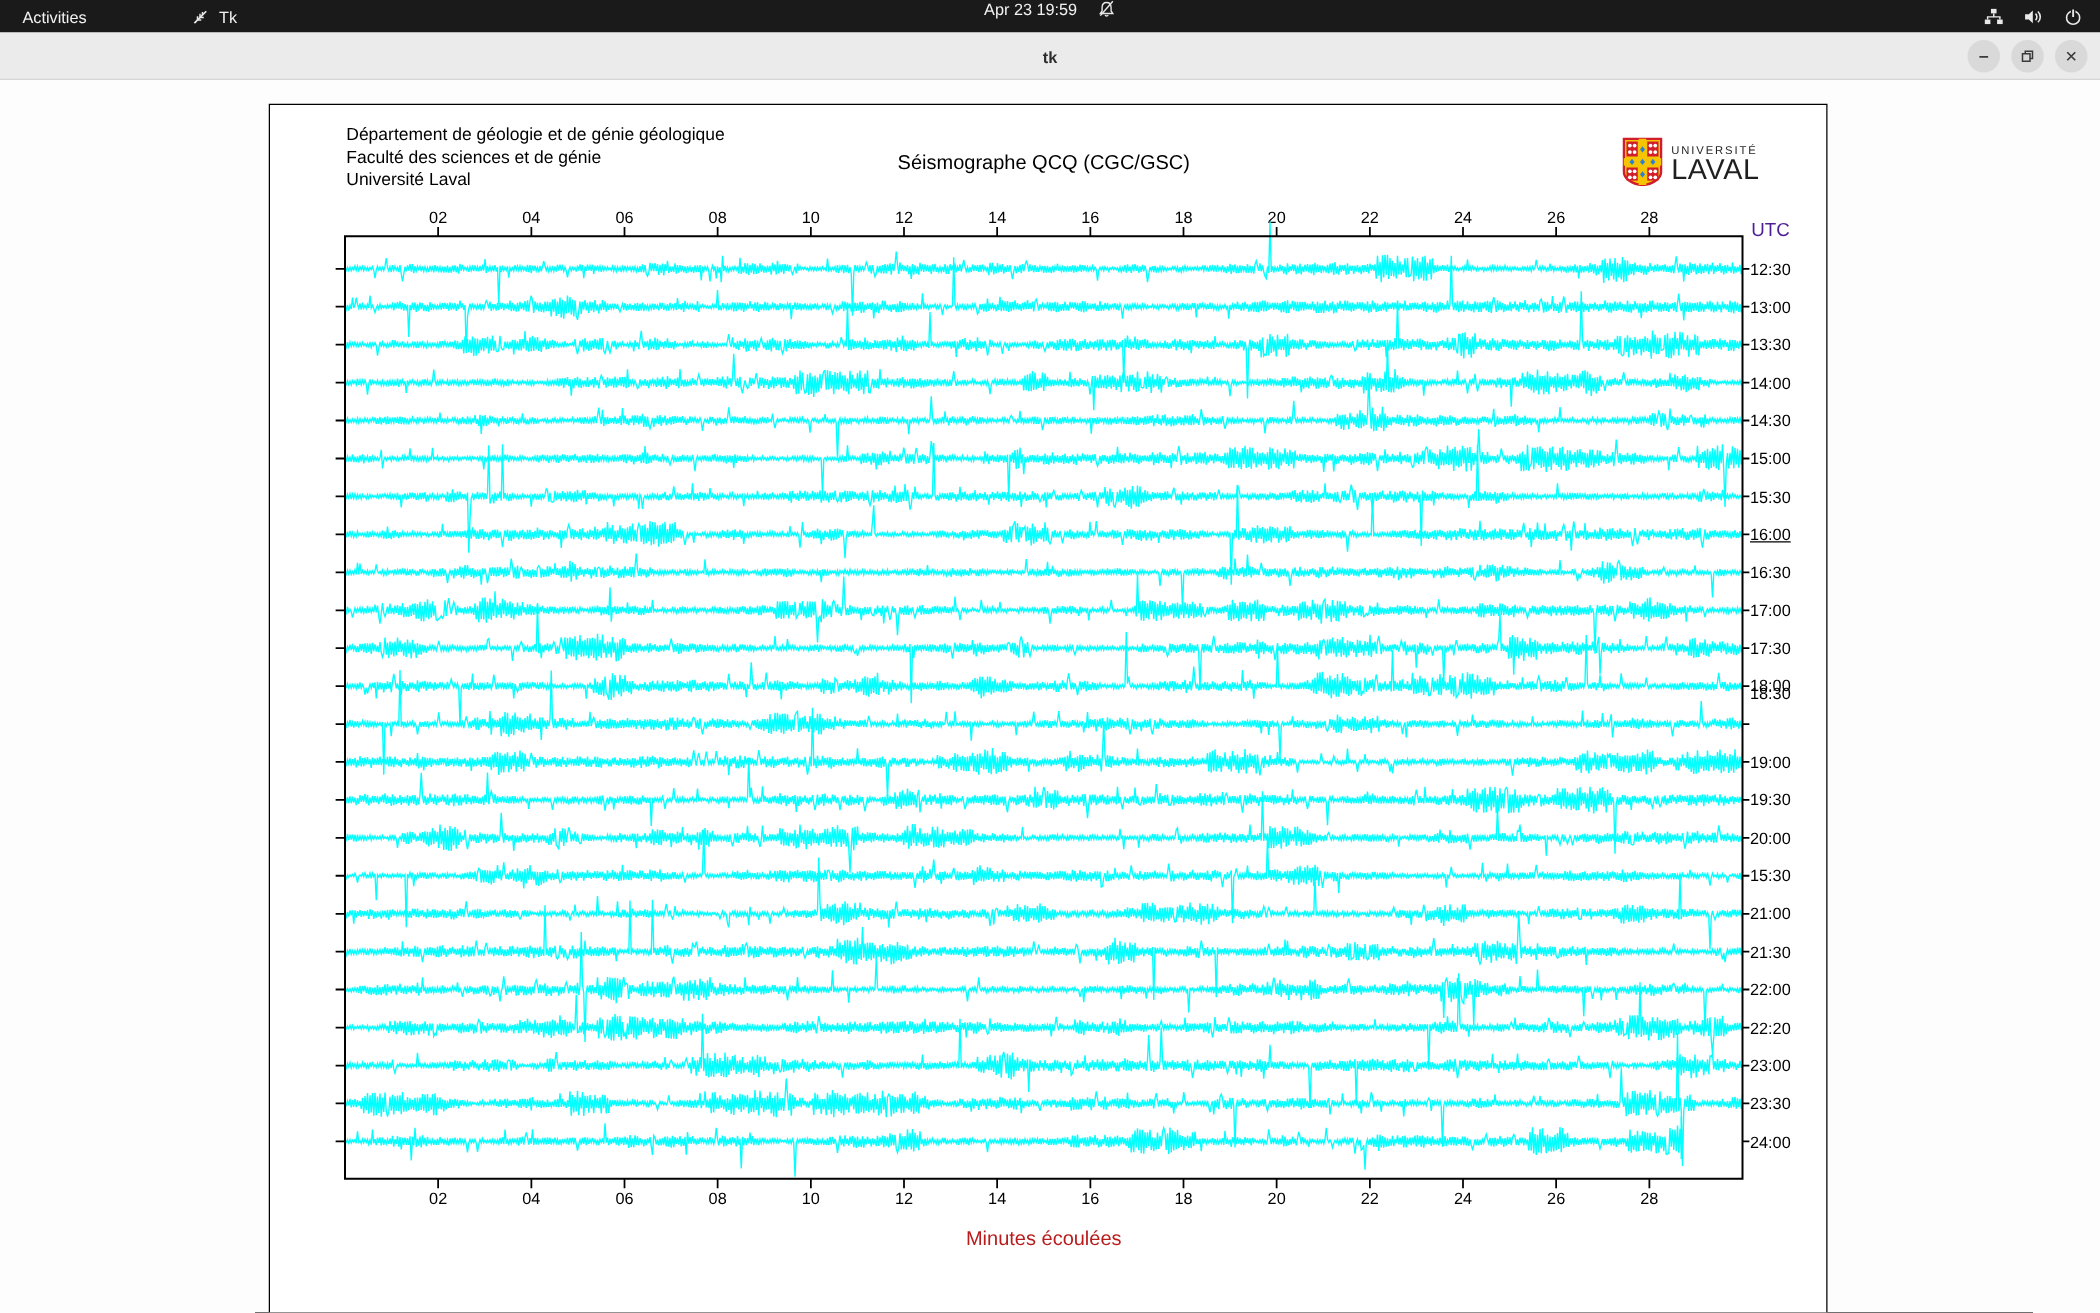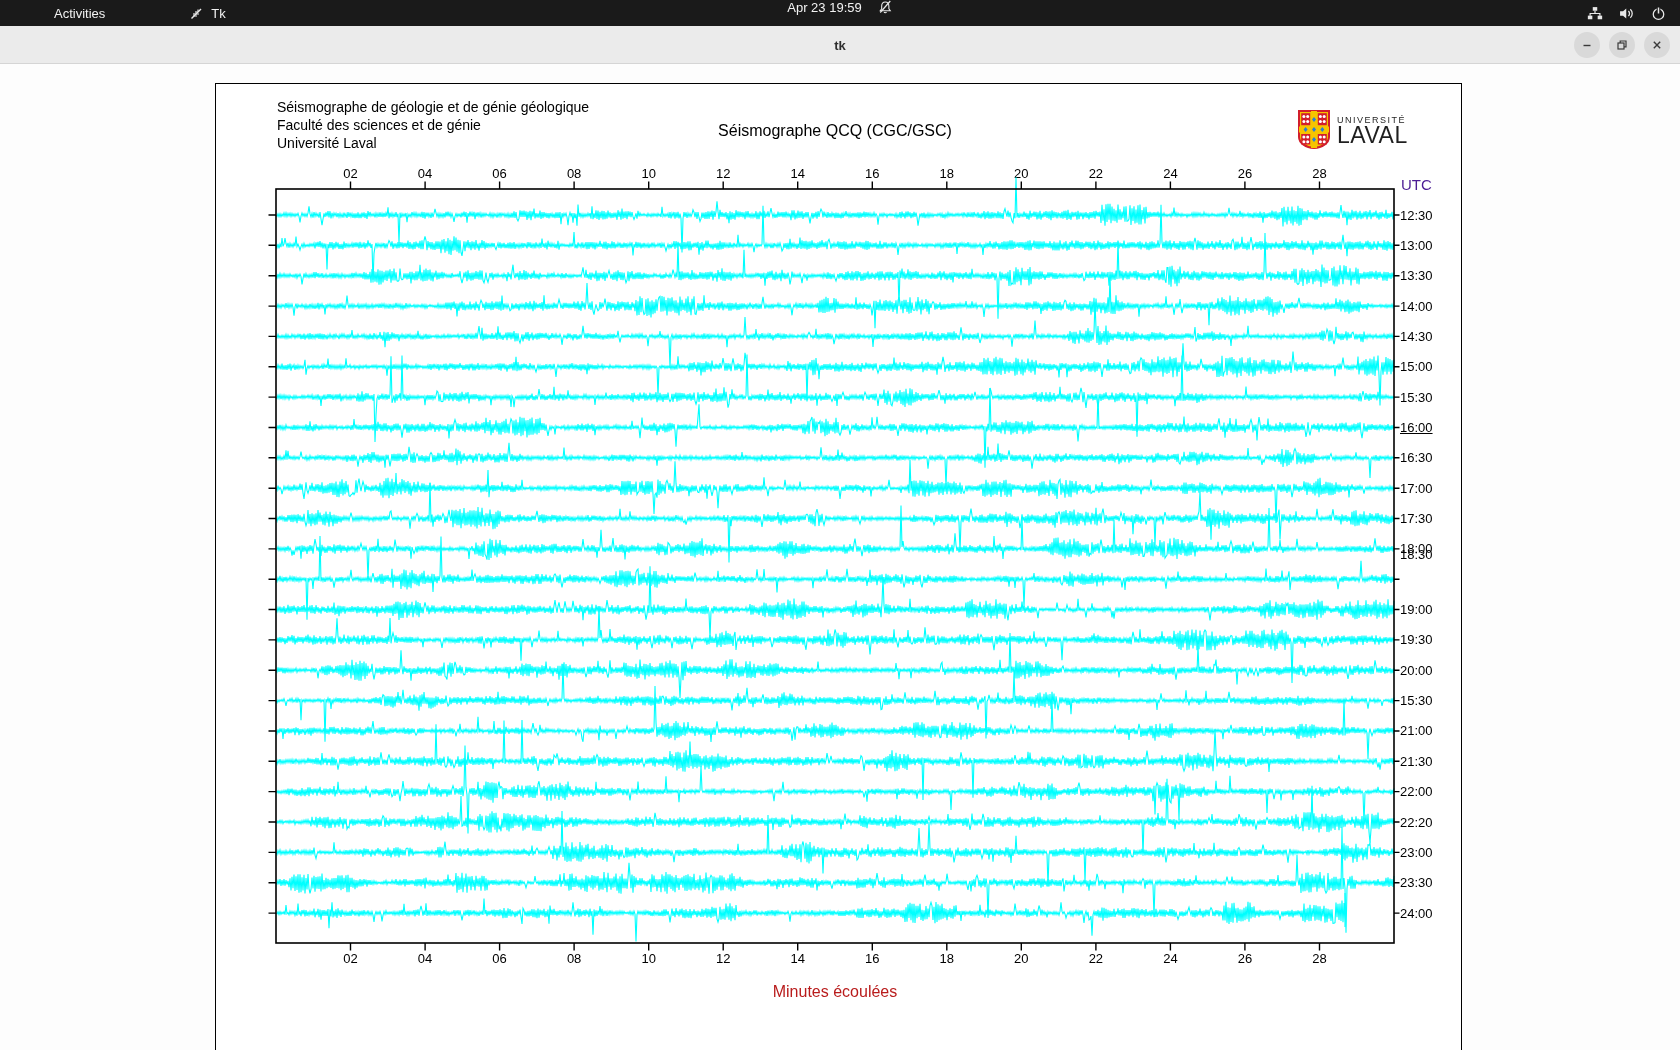--- a/index.html
+++ b/index.html
@@ -7,21 +7,21 @@
   .screen{
     position:relative; width:1680px; height:1050px; overflow:hidden;
     background:#fdfdfd; font-family:"Liberation Sans", sans-serif;
   }
   
   .topbar{
     position:absolute; left:0; top:0; width:1680px; height:26px;
     background:#1a1a1a; color:#f2f2f2; display:flex; align-items:center;
     font-size:13px;
   }
-  .tb-left{ position:absolute; left:0; top:0; height:26px; display:flex; align-items:center;padding-left:36px; }
+  .tb-left{ position:absolute; left:0; top:0; height:26px; display:flex; align-items:center; }
   .activities{ padding:0 18px; height:26px; display:flex; align-items:center; cursor:pointer; }
   .appmenu{ display:flex; align-items:center; gap:7px; margin-left:58px; height:26px; padding:0 8px; }
   .tb-center{ position:absolute; left:50%; transform:translateX(-50%); top:0; height:14px; display:flex; align-items:center; gap:17px; }
   .tb-right{ position:absolute; right:0; top:0; height:26px; display:flex; align-items:center; gap:16px; padding:0 14px; }
   .tb-icon{ display:flex; align-items:center; }
   
   .titlebar{
     position:absolute; left:0; top:26px; width:1680px; height:38px;
     background:#ebebeb; border-bottom:1px solid #d5d5d5;
   }
@@ -136,21 +136,21 @@
         <svg width="14" height="14" viewBox="0 0 14 14">
           <path d="M3.8 3.8 L10.2 10.2 M10.2 3.8 L3.8 10.2" stroke="#3a3a3a" stroke-width="1.4"></path>
         </svg>
       </div>
     </div>
   </div>
 
   <div class="canvas"></div>
 
   <div class="dept">
-    <div>Séismographe de géologie et de génie géologique</div>
+    <div>Département de géologie et de génie géologique</div>
     <div>Faculté des sciences et de génie</div>
     <div>Université Laval</div>
   </div>
 
   <div class="plot-title">Séismographe QCQ (CGC/GSC)</div>
 
   <div class="logo">
     <svg width="32" height="39" viewBox="0 0 32 39">
       <path d="M1 1 H31 V27 C31 33 24 37.5 16 38 C8 37.5 1 33 1 27 Z" fill="#f6c400" stroke="#d21e2b" stroke-width="2"></path>
       <rect x="13" y="1" width="6" height="37" fill="#f6c400"></rect>

